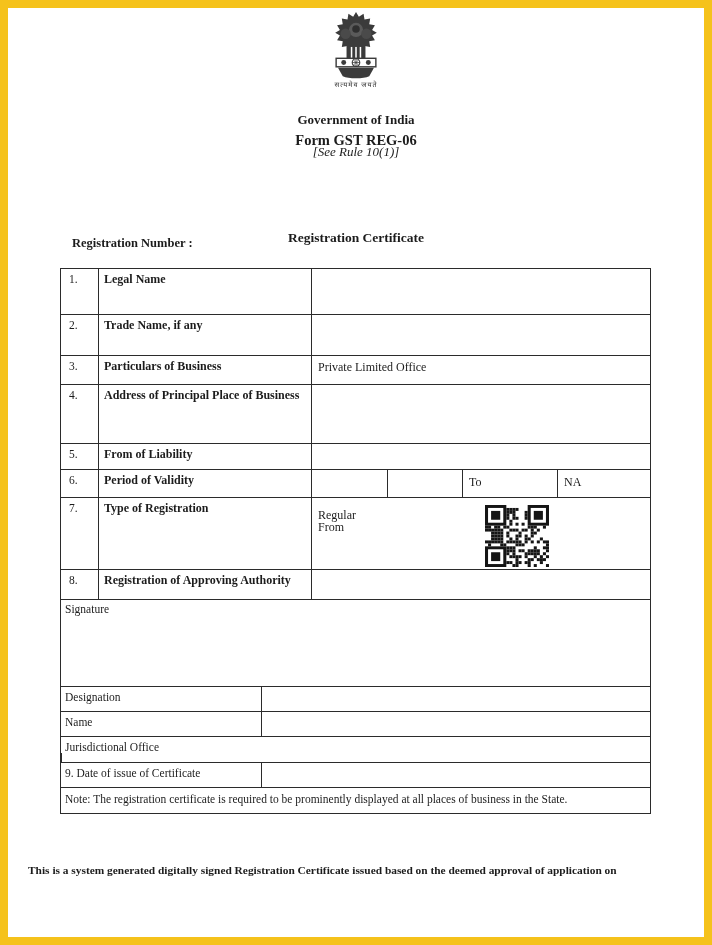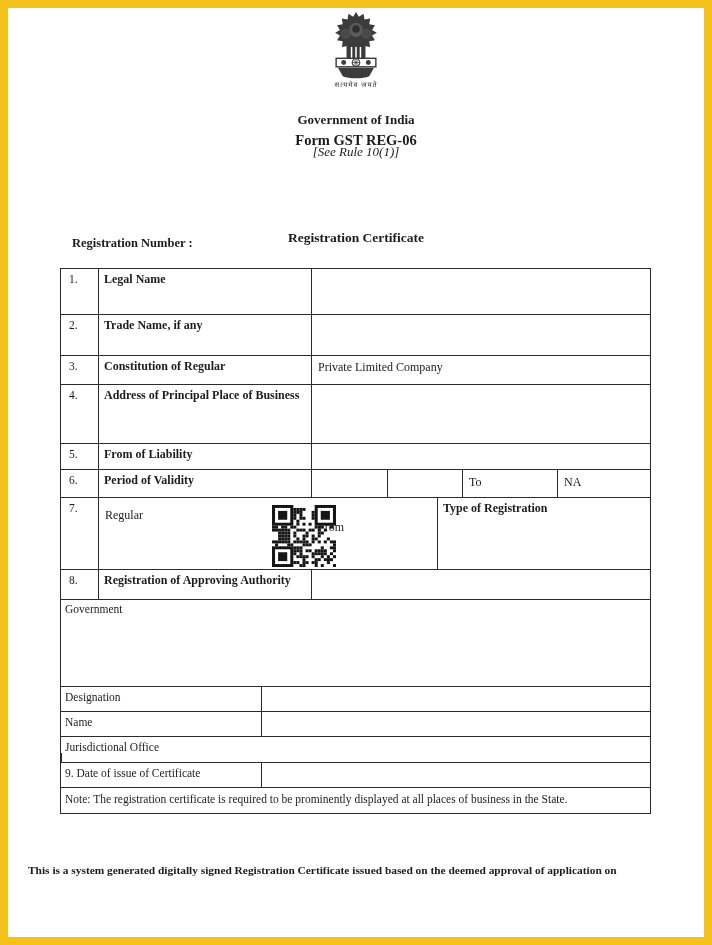--- a/index.html
+++ b/index.html
@@ -113,22 +113,22 @@
     </div>
 
     <div class="trow r2">
       <div class="cell num">2.</div>
       <div class="cell label">Trade Name, if any</div>
       <div class="cell value"></div>
     </div>
 
     <div class="trow r3">
       <div class="cell num">3.</div>
-      <div class="cell label">Constitution of Regular</div>
-      <div class="cell value">Private Limited Company</div>
+      <div class="cell label">Particulars of Business</div>
+      <div class="cell value">Private Limited Office</div>
     </div>
 
     <div class="trow r4">
       <div class="cell num">4.</div>
       <div class="cell label">Address of Principal Place of Business</div>
       <div class="cell value"></div>
     </div>
 
     <div class="trow r5">
       <div class="cell num">5.</div>
@@ -142,20 +142,21 @@
       <div class="validity">
         <div class="vcell v-from">From</div>
         <div class="vcell v-fromval b"></div>
         <div class="vcell v-to b">To</div>
         <div class="vcell v-na b">NA</div>
       </div>
     </div>
 
     <div class="trow r7">
       <div class="cell num">7.</div>
+      <div class="cell label">Type of Registration</div>
       <div class="cell value">
         <span class="reg-type-text">Regular</span>
         <span class="qr"><svg width="64" height="62" viewBox="0 0 63 63" preserveAspectRatio="none">
               <rect x="0" y="0" width="21" height="21" fill="#151515"></rect>
               <rect x="3" y="3" width="15" height="15" fill="#fff"></rect>
               <rect x="6" y="6" width="9" height="9" fill="#151515"></rect>
               <rect x="42" y="0" width="21" height="21" fill="#151515"></rect>
               <rect x="45" y="3" width="15" height="15" fill="#fff"></rect>
               <rect x="48" y="6" width="9" height="9" fill="#151515"></rect>
               <rect x="0" y="42" width="21" height="21" fill="#151515"></rect>
@@ -297,31 +298,30 @@
               <rect x="39" y="57" width="3" height="3" fill="#151515"></rect>
               <rect x="42" y="57" width="3" height="3" fill="#151515"></rect>
               <rect x="54" y="57" width="3" height="3" fill="#151515"></rect>
               <rect x="27" y="60" width="3" height="3" fill="#151515"></rect>
               <rect x="30" y="60" width="3" height="3" fill="#151515"></rect>
               <rect x="42" y="60" width="3" height="3" fill="#151515"></rect>
               <rect x="48" y="60" width="3" height="3" fill="#151515"></rect>
               <rect x="60" y="60" width="3" height="3" fill="#151515"></rect>
             </svg></span>
       </div>
-      <div class="cell label">Type of Registration</div>
     </div>
 
     <div class="trow r8">
       <div class="cell num">8.</div>
       <div class="cell label">Registration of Approving Authority</div>
       <div class="cell value"></div>
     </div>
 
     <div class="sig-row">
-      <div class="sig-label">Government</div>
+      <div class="sig-label">Signature</div>
     </div>
 
     <div class="frow">
       <div class="flabel">Designation</div>
       <div class="fvalue"></div>
     </div>
     <div class="frow">
       <div class="flabel">Name</div>
       <div class="fvalue"></div>
     </div>

